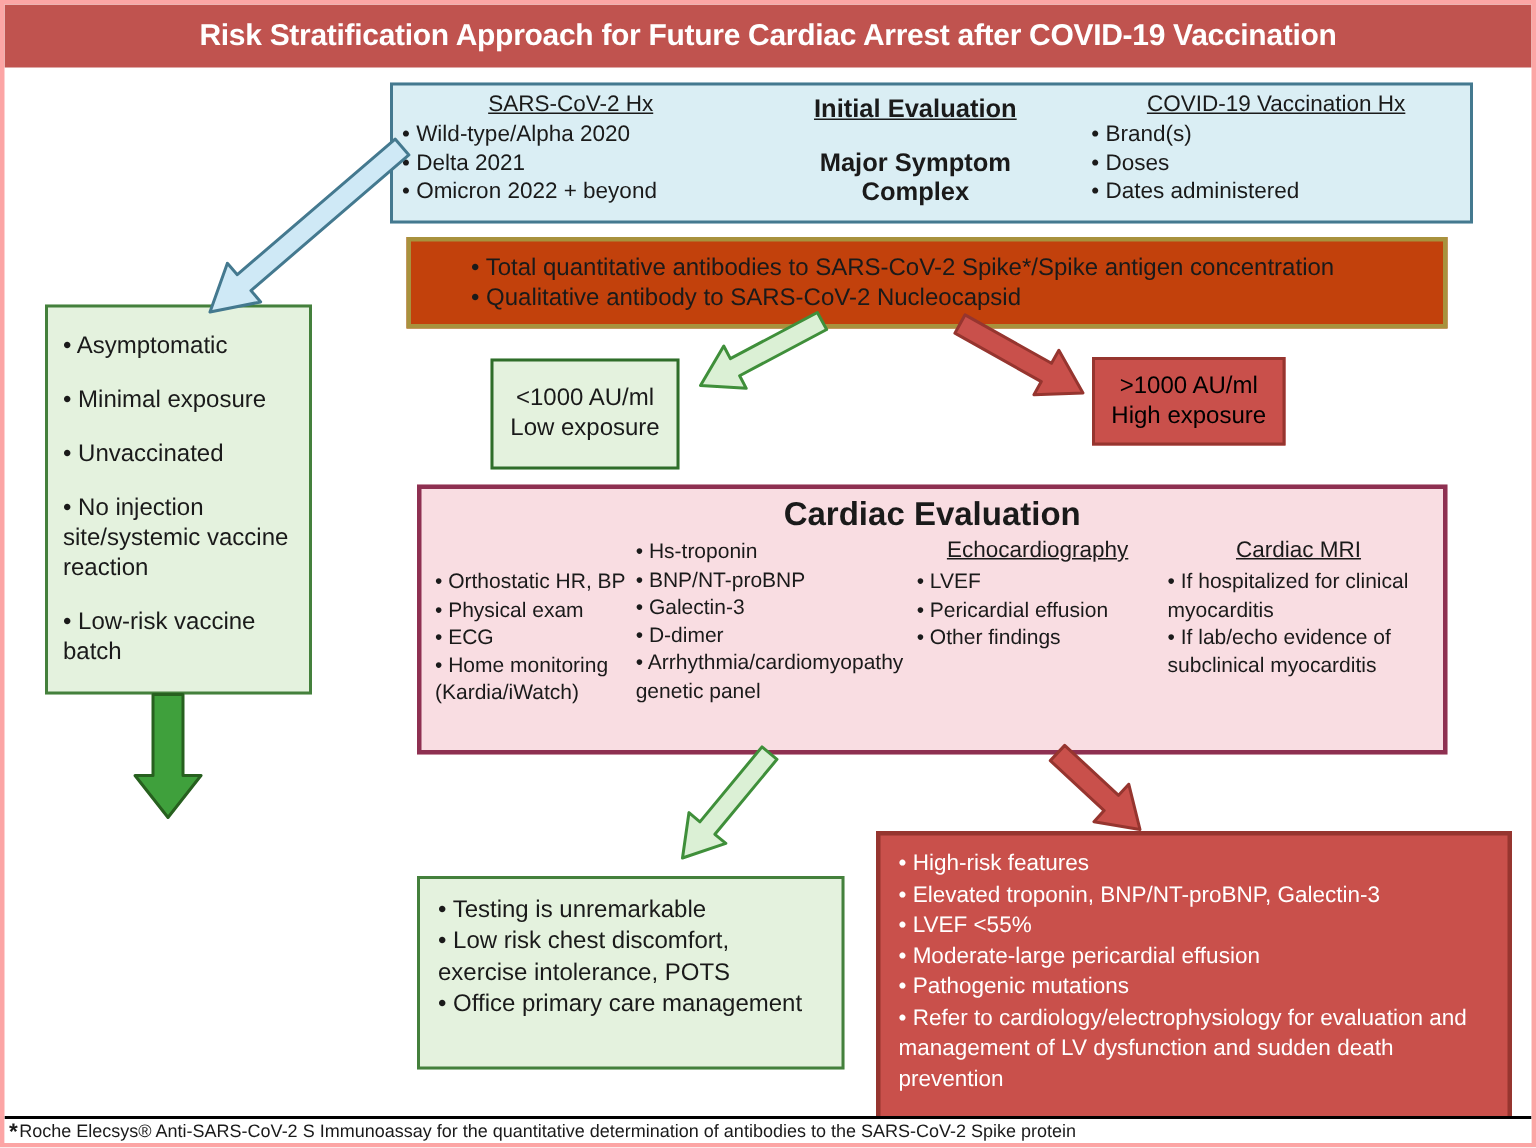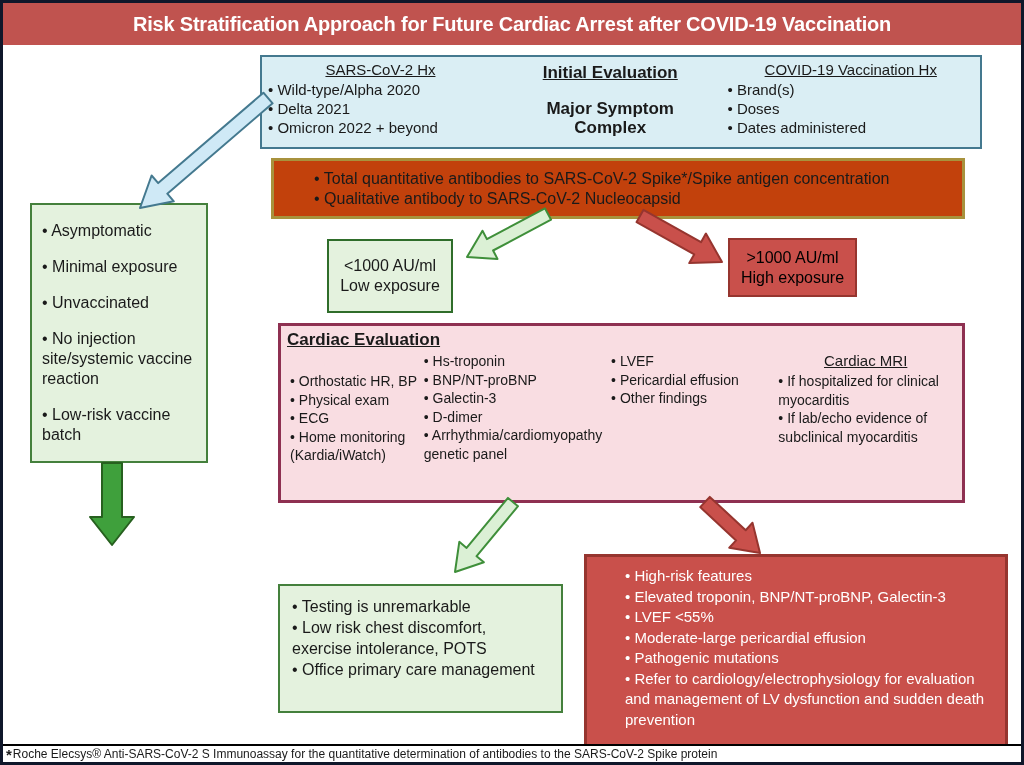--- a/index.html
+++ b/index.html
@@ -1,18 +1,18 @@
 <!DOCTYPE html>
 <html><head>
 <meta charset="utf-8">
 <style>
   html,body { margin:0; padding:0; background:#ffffff; }
   .canvas {
     position:relative; width:1024px; height:765px; box-sizing:border-box;
-    border:3px solid #0f172a; background:#ffffff; overflow:hidden;
+    border:3px solid #fca5a5; background:#ffffff; overflow:hidden;
     font-family:"Liberation Sans", sans-serif; color:#1a1a1a;
   }
   .box { position:absolute; box-sizing:border-box; }
 
   .title-bar {
     left:0; top:0; width:1018px; height:42px; background:#c0534f;
     display:flex; align-items:center; justify-content:center;
     color:#ffffff; font-weight:bold; font-size:20px; letter-spacing:-0.2px;
   }
 
@@ -43,42 +43,42 @@
   .small-box { display:flex; flex-direction:column; align-items:center; justify-content:center;
     font-size:16px; line-height:20px; text-align:center; }
   .low-exposure { left:324px; top:236px; width:126px; height:74px;
     background:#e4f2de; border:2px solid #2f6d2a; }
   .high-exposure { left:725px; top:235px; width:129px; height:59px;
     background:#c9504b; border:2px solid #96352f; color:#000000; }
 
   
   .pink-box { left:275px; top:320px; width:687px; height:180px;
     background:#f9dde2; border:3px solid #8e3051; padding:4px 6px; }
-  .pink-title { font-weight:bold; font-size:17px; text-decoration:underline; }
+  .pink-title { text-align:center; font-weight:bold; font-size:22px; }
   .cev-cols { display:flex; margin-top:2px; font-size:14px; }
   .cev-col { box-sizing:border-box; padding:0 3px; }
   .cev-c1 { width:20%; }
   .cev-c2 { width:28%; }
   .cev-c3 { width:25%; }
   .cev-c4 { width:27%; }
   .cev-heading { text-align:center; text-decoration:underline; height:20px; font-size:15px; }
   .cev-col .bullet-item { line-height:18.5px; }
 
   
   .dark-green-box { left:12px; top:546px; width:205px; height:106px;
     background:#45a043; border:3px solid #27601f; color:#ffffff;
     padding:12px 10px; font-size:15.5px; }
   .dark-green-box .bullet-item { line-height:20px; margin-bottom:15px; }
   .mid-green-box { left:275px; top:581px; width:285px; height:129px;
     background:#e4f2de; border:2px solid #44803c; padding:10px 12px; font-size:16px; }
   .mid-green-box .bullet-item { line-height:21px; }
   .right-red-box { left:581px; top:551px; width:424px; height:194px;
     background:#c9504b; border:3px solid #96352f; color:#ffffff;
     padding:9px 12px; font-size:15px; }
-  .right-red-box .bullet-item { line-height:20.5px;margin-left:26px; }
+  .right-red-box .bullet-item { line-height:20.5px; }
 
   
   .footnote { left:0; bottom:0; width:1018px; height:18px; border-top:2px solid #000;
     background:#ffffff; display:flex; align-items:center; font-size:12px; padding-left:3px; }
   .footnote .star { font-weight:bold; font-size:15px; margin-right:1px; }
 
   svg.arrows { position:absolute; left:0; top:0; pointer-events:none; }
 </style>
 </head>
 <body>
@@ -152,20 +152,21 @@
       <div class="cev-col cev-c2">
         <div>
             <div class="bullet-item">• Hs-troponin</div>
             <div class="bullet-item">• BNP/NT-proBNP</div>
             <div class="bullet-item">• Galectin-3</div>
             <div class="bullet-item">• D-dimer</div>
             <div class="bullet-item">• Arrhythmia/cardiomyopathy genetic panel</div>
           </div>
       </div>
       <div class="cev-col cev-c3">
+        <div class="cev-heading">Echocardiography</div>
         <div>
             <div class="bullet-item">• LVEF</div>
             <div class="bullet-item">• Pericardial effusion</div>
             <div class="bullet-item">• Other findings</div>
           </div>
       </div>
       <div class="cev-col cev-c4">
         <div class="cev-heading">Cardiac MRI</div>
         <div>
             <div class="bullet-item">• If hospitalized for clinical myocarditis</div>

